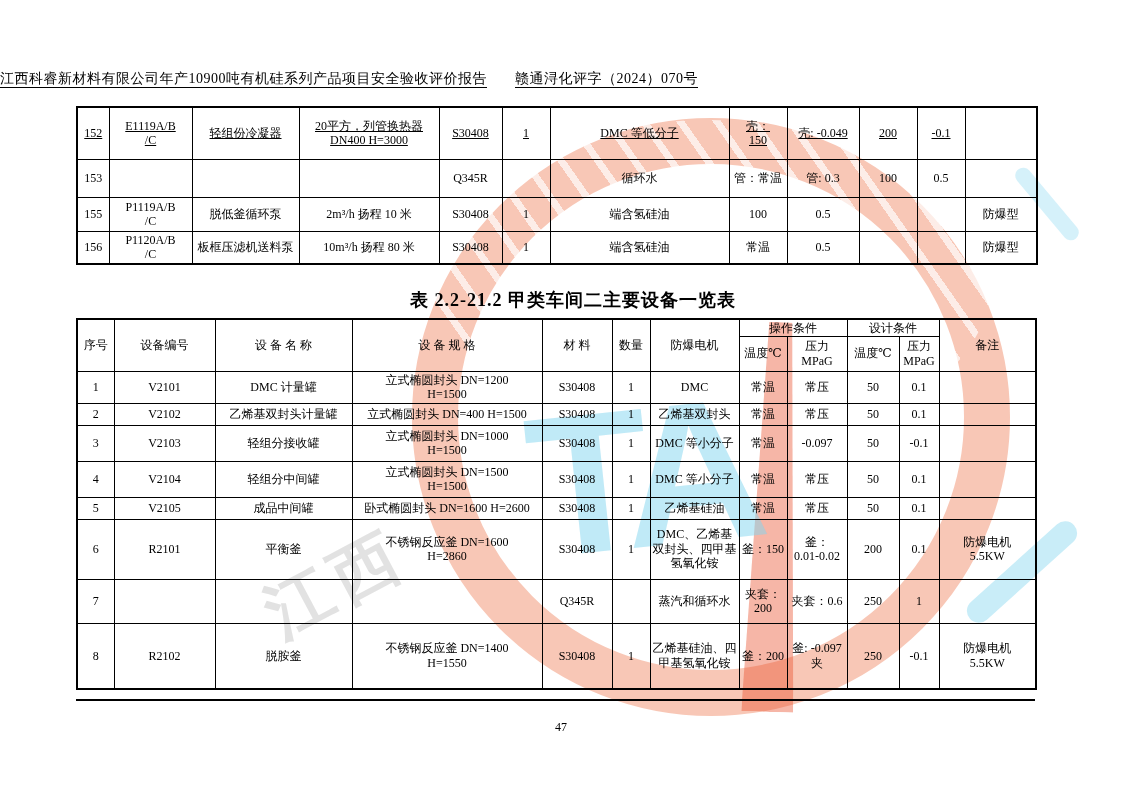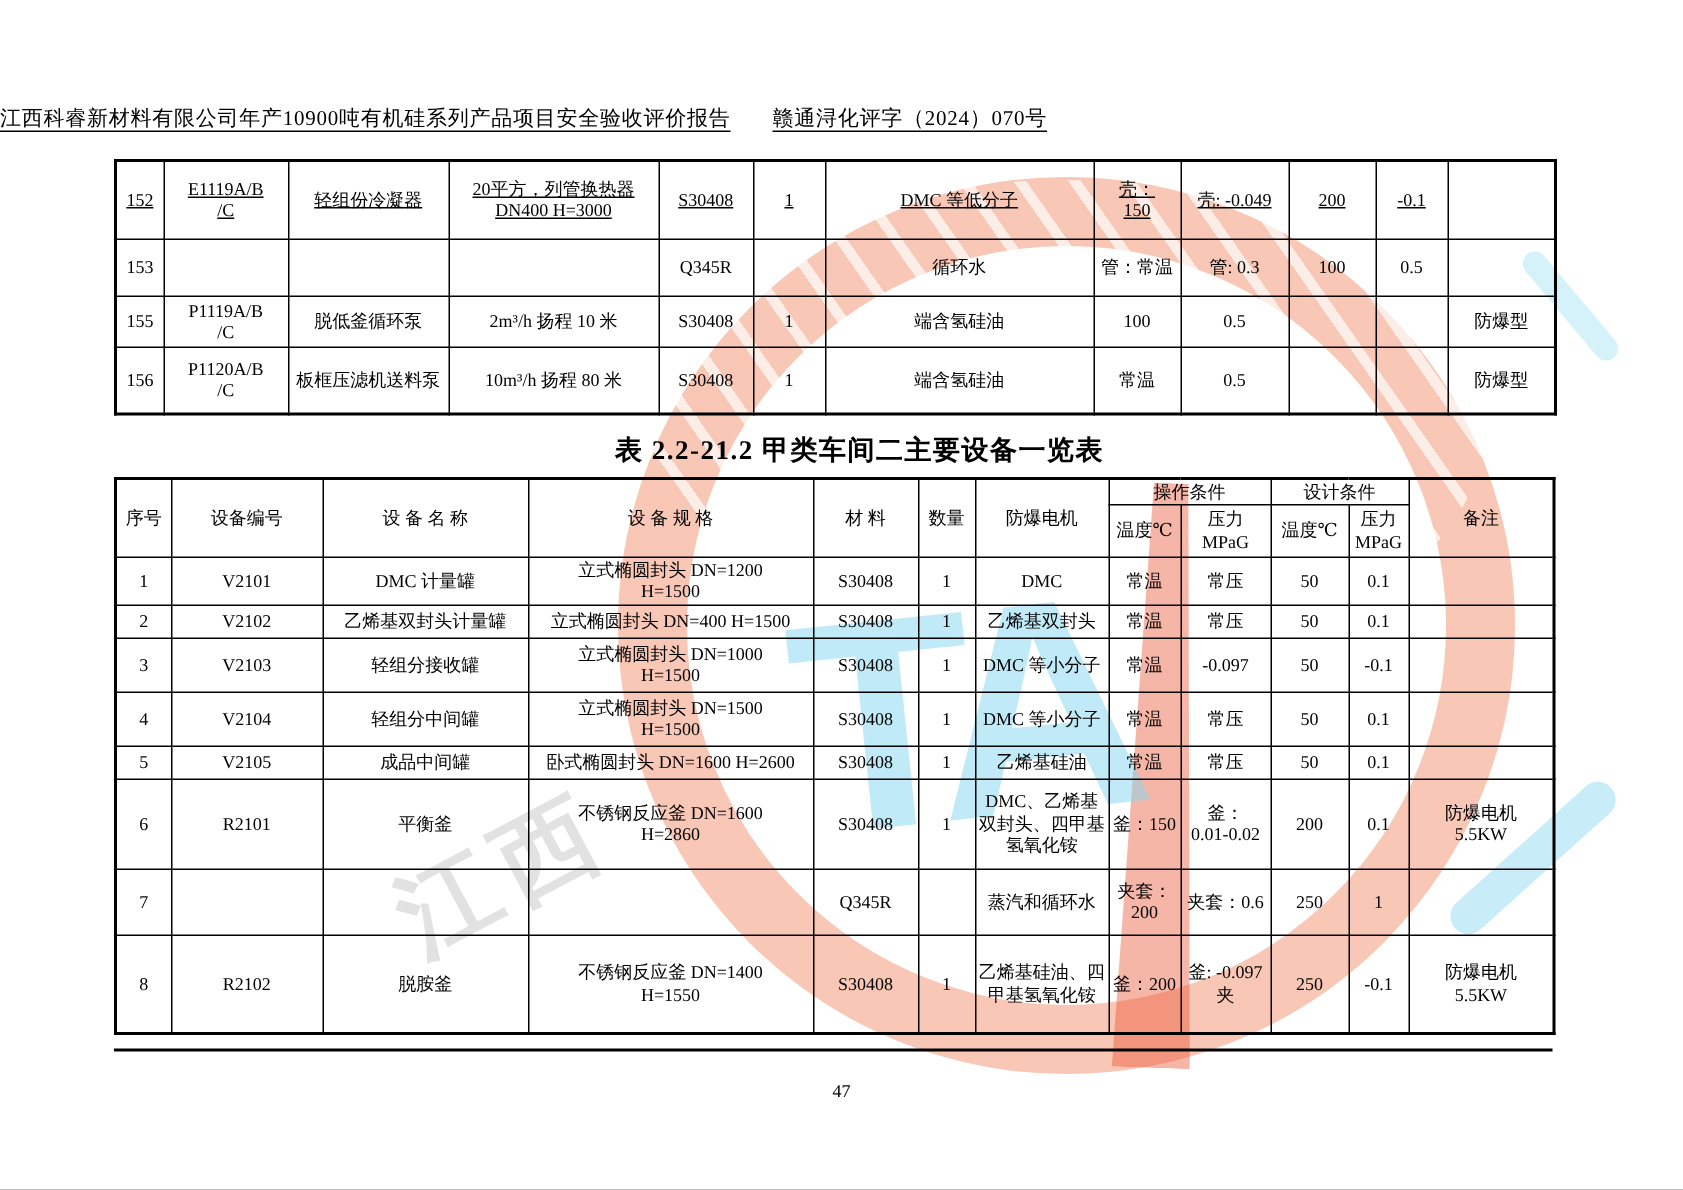--- a/index.html
+++ b/index.html
@@ -153,21 +153,21 @@
             <td>2m³/h 扬程 10 米</td>
             <td>S30408</td>
             <td>1</td>
             <td>端含氢硅油</td>
             <td>100</td>
             <td>0.5</td>
             <td></td>
             <td></td>
             <td>防爆型</td>
           </tr>
-          <tr style="height: 45px;">
+          <tr style="height: 33px;">
             <td>156</td>
             <td>P1120A/B
 /C</td>
             <td>板框压滤机送料泵</td>
             <td>10m³/h 扬程 80 米</td>
             <td>S30408</td>
             <td>1</td>
             <td>端含氢硅油</td>
             <td>常温</td>
             <td>0.5</td>

